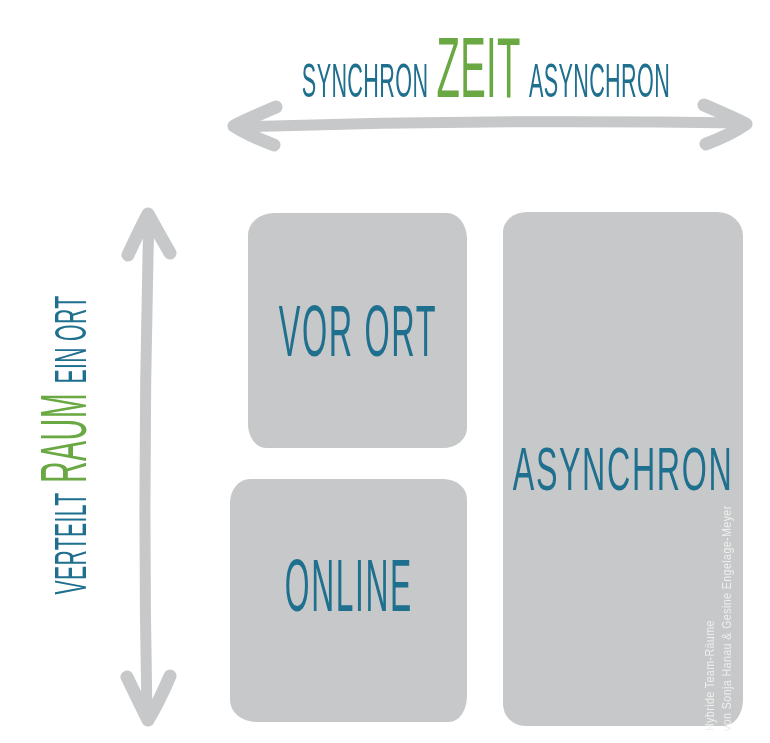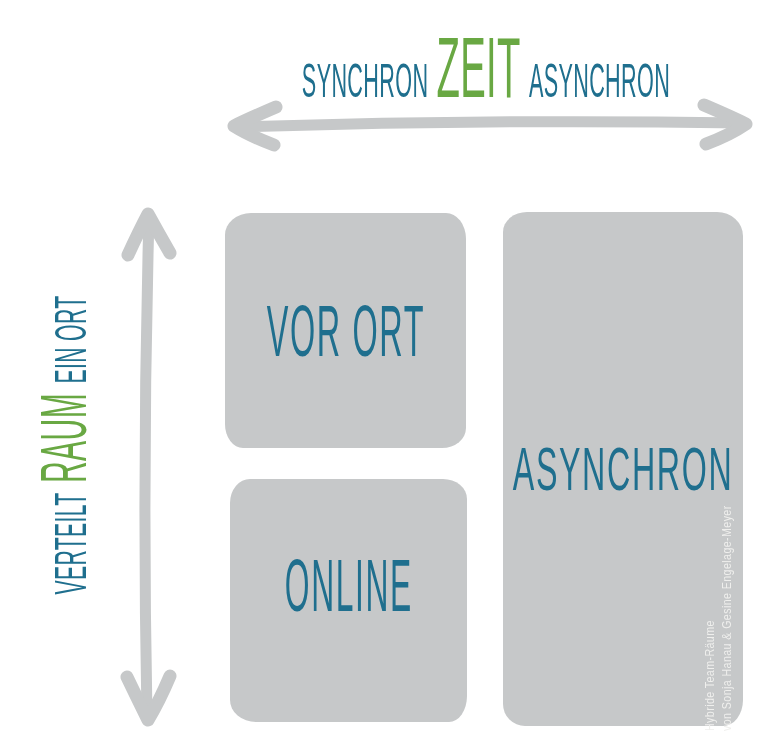--- a/index.html
+++ b/index.html
@@ -54,21 +54,21 @@
   .space-axis-label .side { font-size: 45px; }
   .space-axis-label .main { font-size: 64px; }
 
   
   .box {
     position: absolute;
     background: #c6c8c9;
     display: flex; align-items: center; justify-content: center;
   }
   #box-vor-ort {
-    left: 225px; top: 213px; width: 241px; height: 235px;
+    left: 248px; top: 213px; width: 219px; height: 235px;
     border-radius: 26px 20px 24px 18px / 22px 26px 20px 24px;
   }
   #box-online {
     left: 230px; top: 479px; width: 237px; height: 238px;
     border-radius: 20px 24px 18px 26px / 24px 20px 26px 22px;
     padding-bottom: 5px;
   }
   #box-online .box-label { position: relative; top: -12px; }
   #box-asynchron {
     left: 503px; top: 212px; width: 240px; height: 514px;

